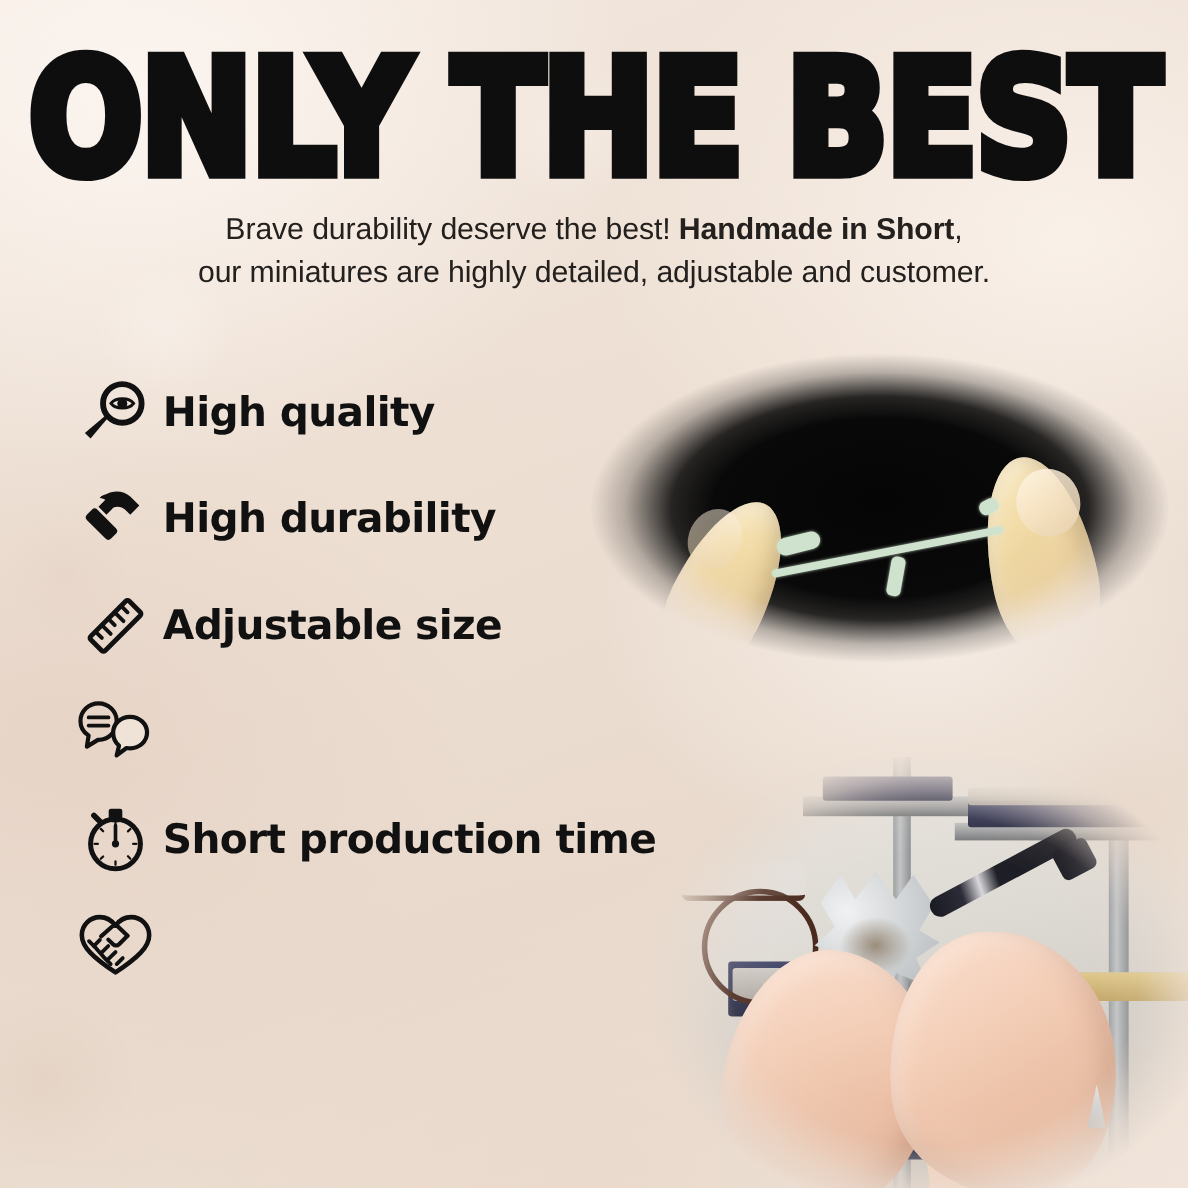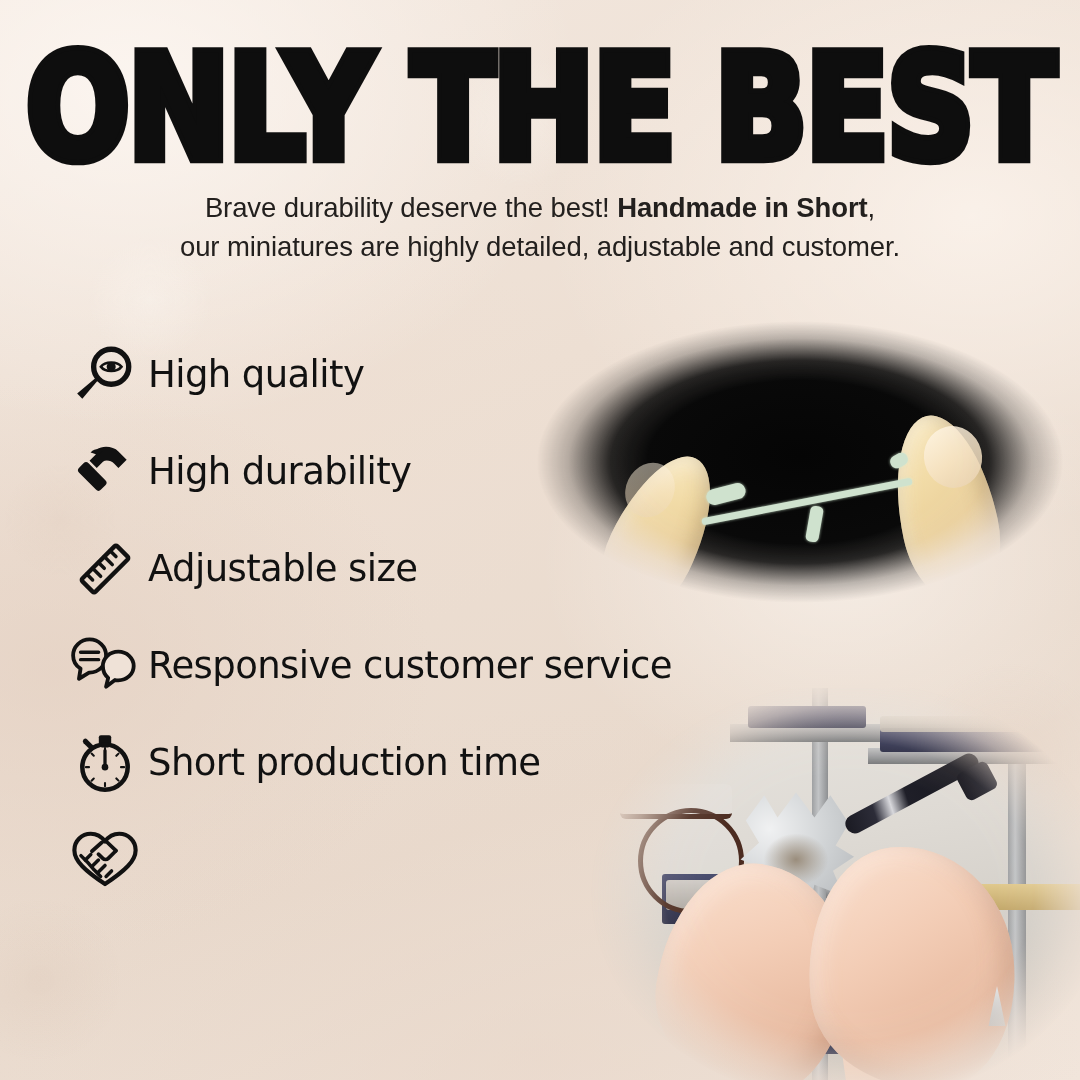--- a/index.html
+++ b/index.html
@@ -98,21 +98,21 @@
   .feature-icon {
     width: 86px;
     flex: 0 0 86px;
     display: flex;
     align-items: center;
     justify-content: center;
   }
   .feature-icon svg { display: block; }
   .feature-label {
     font-family: "DejaVu Sans", sans-serif;
-    font-weight: 400;
+    font-weight: 700;
     font-size: 37px;
     letter-spacing: -0.6px;
     color: #111111;
     white-space: nowrap;
   }
 
   
   .photo {
     position: absolute;
     overflow: hidden;
@@ -314,21 +314,20 @@
     </div>
 
     <div class="feature-row">
       <span class="feature-icon">
         <svg width="68" height="68" viewBox="0 0 64 64" fill="none">
           <path d="M33 22 C33 13.7 26 7 17.5 7 C9 7 2 13.7 2 22 C2 27.2 4.8 31.8 9 34.5 L7.5 44 L17 38.2 C17.2 38.2 17.3 38.2 17.5 38.2 C26 38.2 33 31.5 33 22 Z" stroke="#111" stroke-width="3.6" fill="none" stroke-linejoin="round"></path>
           <path d="M9 19 H26 M9 26 H26" stroke="#111" stroke-width="3.2" stroke-linecap="round"></path>
           <path d="M30 32 C30 24.4 36.5 18.5 44.5 18.5 C52.5 18.5 59 24.4 59 32 C59 39.6 52.5 45.5 44.5 45.5 C43.4 45.5 42.4 45.4 41.4 45.2 L33 51.5 L35 43.2 C31.9 40.6 30 36.5 30 32 Z" stroke="#111" stroke-width="3.6" fill="#EFE2D7" stroke-linejoin="round"></path>
         </svg>
       </span>
-      <span class="feature-label">Responsive customer service</span>
     </div>
 
     <div class="feature-row">
       <span class="feature-icon">
         <svg width="66" height="66" viewBox="0 0 64 64" fill="none">
           <circle cx="32" cy="36" r="22" stroke="#111" stroke-width="4.4" fill="none"></circle>
           <rect x="26" y="5" width="12" height="9" rx="2" fill="#111"></rect>
           <rect x="28.5" y="12" width="7" height="5" fill="#111"></rect>
           <path d="M13 11 L19 17" stroke="#111" stroke-width="5" stroke-linecap="round"></path>
           <path d="M32 36 V20" stroke="#111" stroke-width="3.2" stroke-linecap="round"></path>

